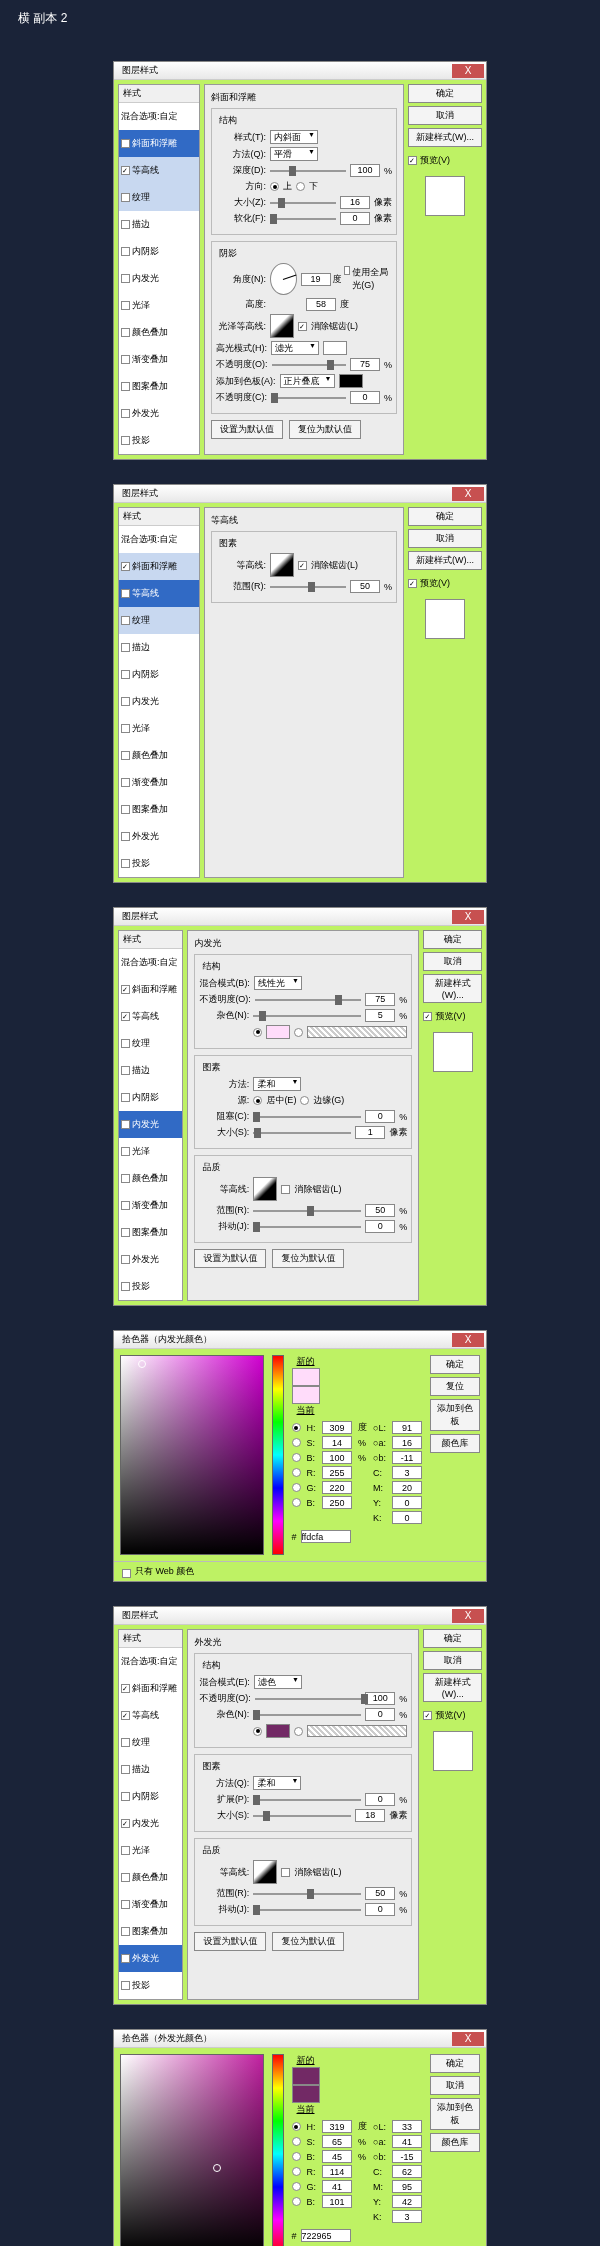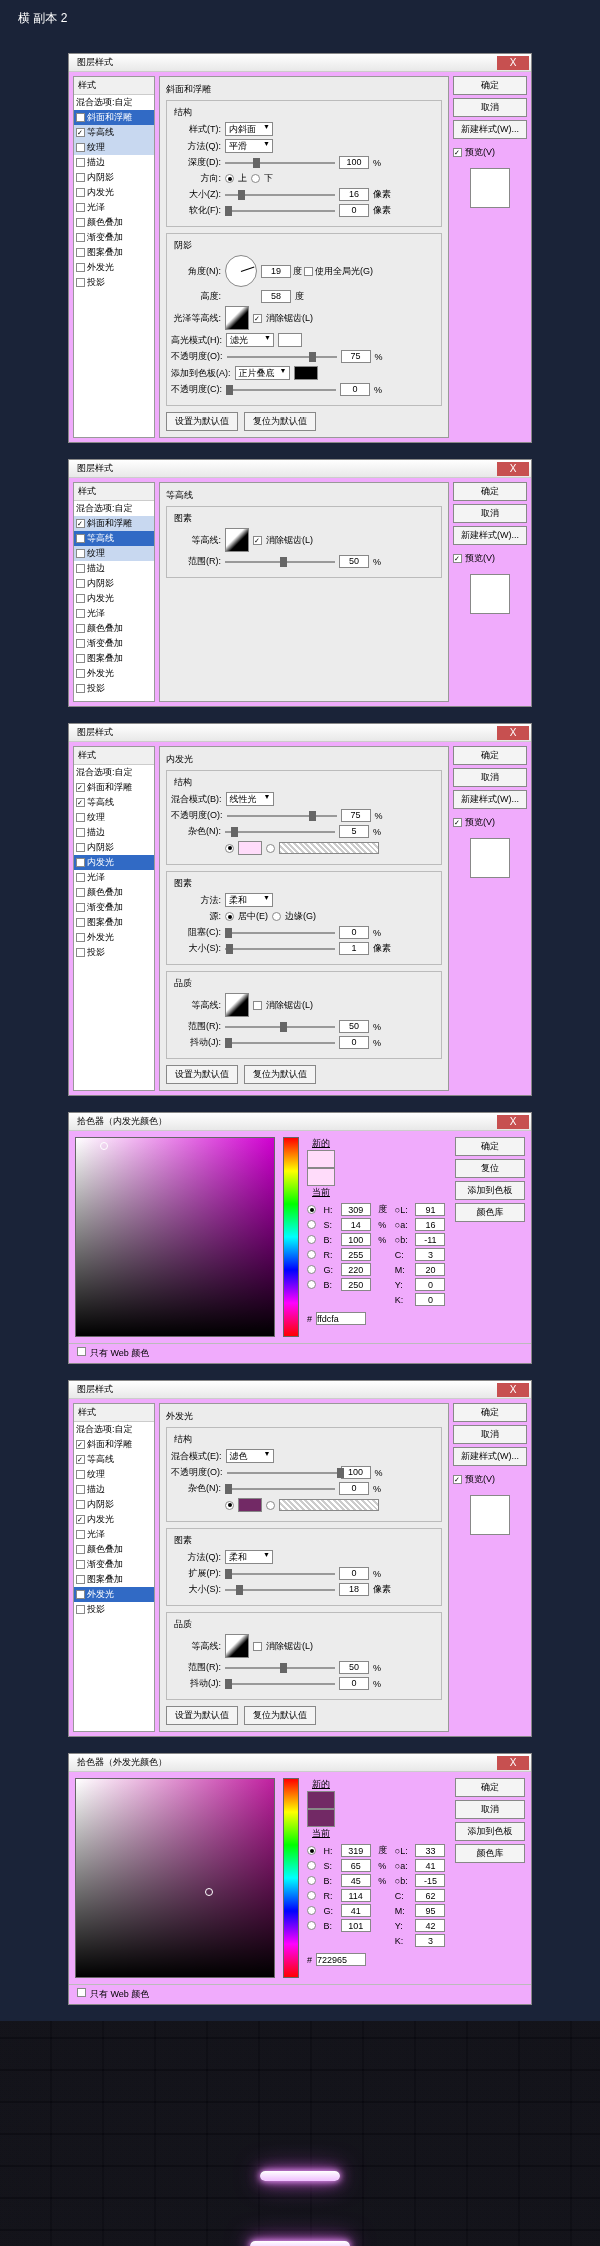--- a/index.html
+++ b/index.html
@@ -1,25 +1,25 @@
 <!DOCTYPE html>
 <html><head>
 <meta charset="utf-8">
 <style>
 * { margin: 0; padding: 0; box-sizing: border-box; font-family: "Microsoft YaHei", SimSun, sans-serif; font-size: 9px; }
 body { background: #1a2338; width: 600px; }
 .header-text { color: #fff; font-size: 12px; padding: 10px 18px; }
-.dialog { background: #f0abfc; margin: 16px auto; width: 464px; border: 1px solid #888; }
+.dialog { background: #bef264; margin: 24px auto; width: 374px; border: 1px solid #888; }
 .titlebar { background: linear-gradient(#fff, #e8e8e8); height: 18px; display: flex; justify-content: space-between; align-items: center; padding: 0 2px; border-bottom: 1px solid #ccc; }
 .title { padding-left: 6px; font-size: 9px; }
 .close-btn { width: 32px; height: 14px; background: #c75050; color: #fff; text-align: center; line-height: 14px; font-size: 10px; }
 .dialog-body { display: flex; padding: 4px; gap: 4px; }
 .styles-panel { width: 82px; background: #fff; border: 1px solid #999; }
 .styles-header { background: #f0f0f0; padding: 2px 4px; border-bottom: 1px solid #ccc; font-size: 9px; }
-.style-item { display: flex; align-items: center; padding: 1px 2px; gap: 2px; font-size: 9px; }
+.style-item { display: flex; align-items: center; padding: 7px 2px; gap: 2px; font-size: 9px; }
 .style-item.selected { background: #316ac5; color: #fff; }
 .style-item.blue { background: #c8d8f0; }
 .cb { width: 9px; height: 9px; border: 1px solid #888; background: #fff; display: inline-block; }
 .cb.checked::after { content: "✓"; font-size: 7px; position: relative; top: -2px; left: 0; }
 .center-panel { flex: 1; background: #ececec; border: 1px solid #999; padding: 6px; }
 .section-title { font-size: 9px; margin-bottom: 4px; }
 .group { border: 1px solid #bbb; padding: 6px 4px; margin-bottom: 6px; }
 .group-label { font-size: 9px; margin-top: -11px; background: #ececec; display: inline-block; padding: 0 3px; }
 .row { display: flex; align-items: center; gap: 4px; margin: 3px 0; font-size: 9px; }
 .row label { min-width: 50px; text-align: right; }
@@ -49,21 +49,21 @@
 .cp-hue { width: 16px; height: 200px; background: linear-gradient(to bottom, #f00, #ff0, #0f0, #0ff, #00f, #f0f, #f00); border: 1px solid #666; }
 .cp-controls { flex: 1; }
 .cp-sw-row { display: flex; gap: 6px; margin-bottom: 4px; }
 .cp-sw-group { text-align: center; text-decoration: underline; }
 .cp-swatch { width: 28px; height: 18px; border: 1px solid #888; }
 .cp-input-grid { display: grid; grid-template-columns: auto auto auto auto auto auto; gap: 2px 6px; align-items: center; font-size: 9px; }
 .cp-input-grid input { width: 30px; height: 13px; border: 1px solid #888; font-size: 9px; text-align: center; }
 .cp-btns { width: 70px; display: flex; flex-direction: column; gap: 3px; }
 .cp-hex { display: flex; align-items: center; gap: 4px; margin-top: 6px; font-size: 9px; }
 .cp-hex input { width: 50px; height: 13px; border: 1px solid #888; font-size: 9px; }
-.cp-footer { padding: 3px 8px; display: flex; align-items: flex-start; gap: 4px; border-top: 1px solid #bbb; font-size: 9px; }
+.cp-footer { padding: 3px 8px; display: flex; align-items: flex-end; gap: 4px; border-top: 1px solid #bbb; font-size: 9px; }
 
 .result { width: 600px; height: 400px; background: #0a0a0f; position: relative; margin-top: 8px; overflow: hidden; }
 .brick { position: absolute; inset: 0; background:
   repeating-linear-gradient(0deg, rgba(255,255,255,.02) 0 30px, rgba(0,0,0,.08) 30px 32px),
   repeating-linear-gradient(90deg, rgba(255,255,255,.015) 0 50px, rgba(0,0,0,.06) 50px 52px),
   #0b0b12;
 }
 .neon { position: absolute; left: 50%; transform: translateX(-50%); height: 10px; border-radius: 6px; background: linear-gradient(#fff, #f0c0ff); box-shadow: 0 0 6px #f0a0ff, 0 0 14px #d060e0, 0 0 26px rgba(200,80,220,.7); }
 .neon.n1 { top: 150px; width: 80px; }
 .neon.n2 { top: 220px; width: 100px; }
@@ -173,21 +173,21 @@
       <div class="group">
         <div class="group-label">阴影</div>
         <div class="row">
             <label>角度(N):</label>
             <span class="dial" style="--a:-19deg"></span>
           <div style="display:flex;flex-direction:row;gap:2px">
             <div style="display:flex;gap:2px;align-items:center">
                 <span class="num">19</span>
                 <span>度</span>
               </div>
-            <div style="display:flex;gap:2px;align-items:center">
+            <div style="display:flex;gap:2px;">
                 <span class="cb"></span>
                 <span>使用全局光(G)</span>
               </div>
           </div>
         </div>
         <div class="row">
             <label>高度:</label>
             <span style="width:32px"></span>
             <span class="num">58</span>
             <span>度</span>

